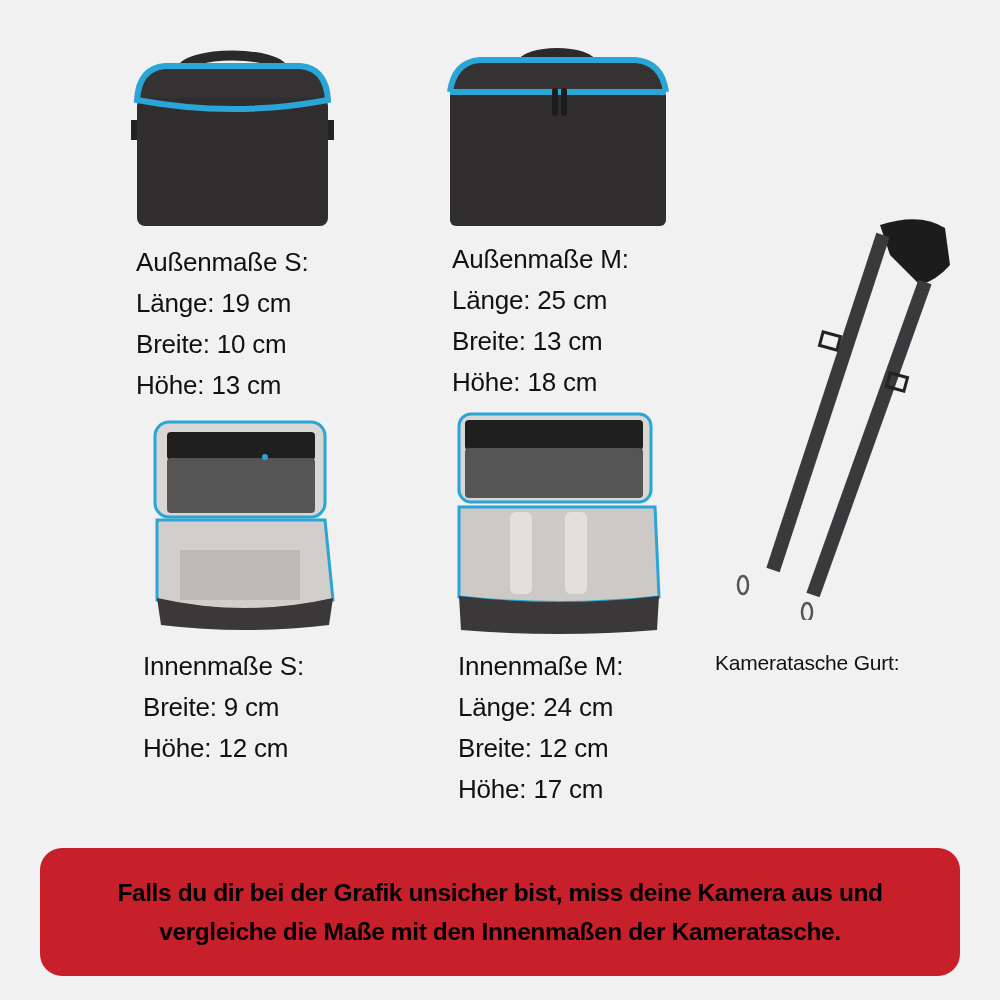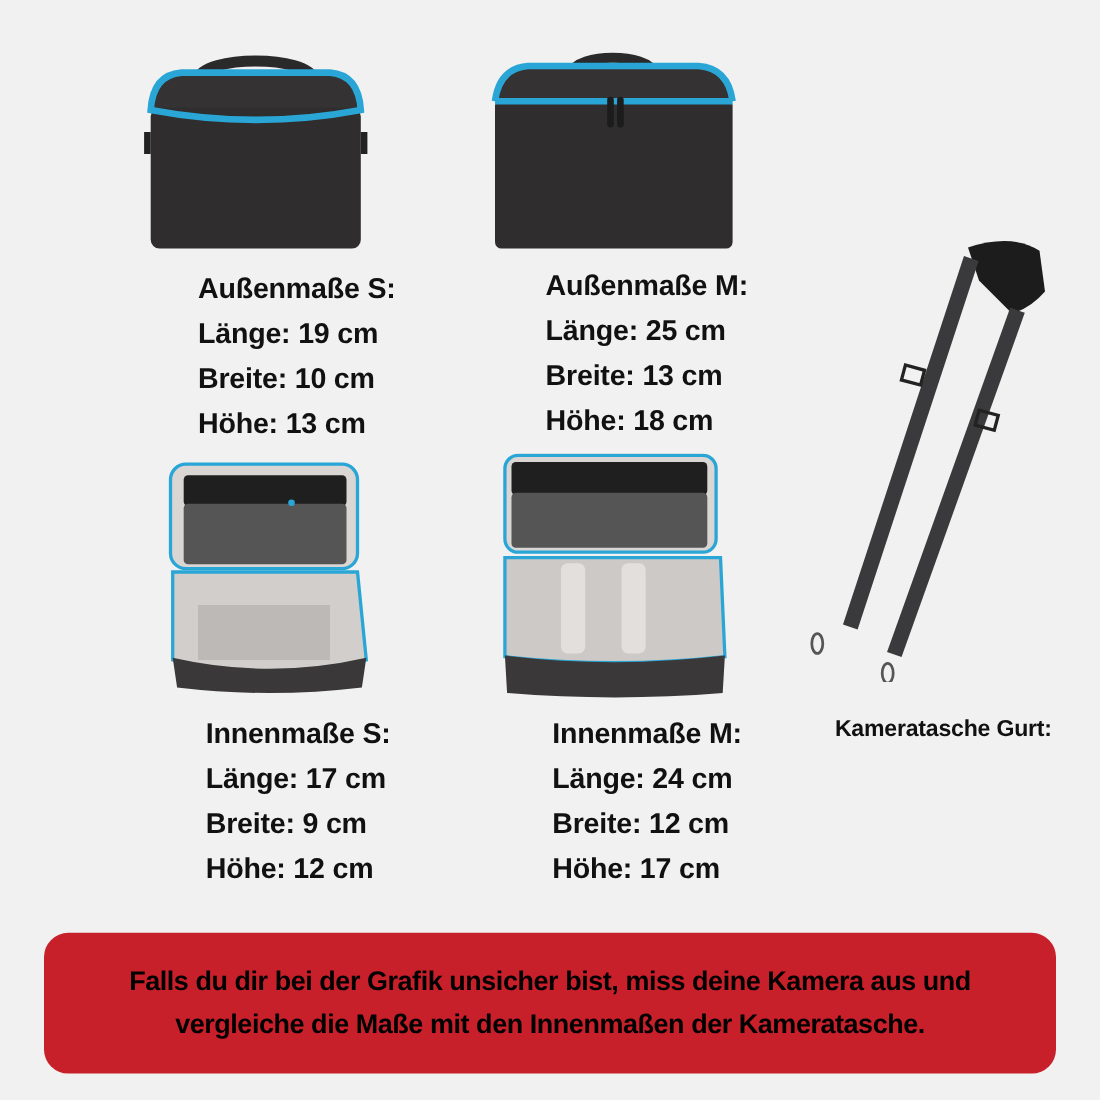--- a/index.html
+++ b/index.html
@@ -5,21 +5,21 @@
     html, body { margin: 0; padding: 0; }
     body {
       width: 1000px; height: 1000px;
       background: #f1f1f1;
       position: relative;
       overflow: hidden;
       font-family: "Liberation Sans", "DejaVu Sans", sans-serif;
       color: #111;
     }
     .abs { position: absolute; }
-    .spec { position: absolute; font-weight: bold; font-size: 26px; line-height: 41px; letter-spacing: -0.2px; margin-left: 44px; }
+    .spec { position: absolute; font-weight: normal; font-size: 26px; line-height: 41px; letter-spacing: -0.2px; }
     .spec div { white-space: nowrap; }
     .strap-spec { font-size: 21px; line-height: 34px; }
     .banner {
       position: absolute; left: 40px; top: 848px; width: 920px; height: 128px;
       background: #c8202a; border-radius: 22px;
       color: #000000; font-weight: bold; font-size: 24.5px; line-height: 39px;
       text-align: center; display: flex; flex-direction: column; justify-content: center;
       letter-spacing: -0.4px;
     }
     .banner div { white-space: nowrap; }
@@ -85,21 +85,20 @@
 
 <div class="spec" style="left:452px;top:239px;">
   <div>Außenmaße M:</div>
   <div>Länge: 25 cm</div>
   <div>Breite: 13 cm</div>
   <div>Höhe: 18 cm</div>
 </div>
 
 <div class="spec" style="left:143px;top:646px;">
   <div>Innenmaße S:</div>
-  <div>Länge: 17 cm</div>
   <div>Breite: 9 cm</div>
   <div>Höhe: 12 cm</div>
 </div>
 
 <div class="spec" style="left:458px;top:646px;">
   <div>Innenmaße M:</div>
   <div>Länge: 24 cm</div>
   <div>Breite: 12 cm</div>
   <div>Höhe: 17 cm</div>
 </div>

